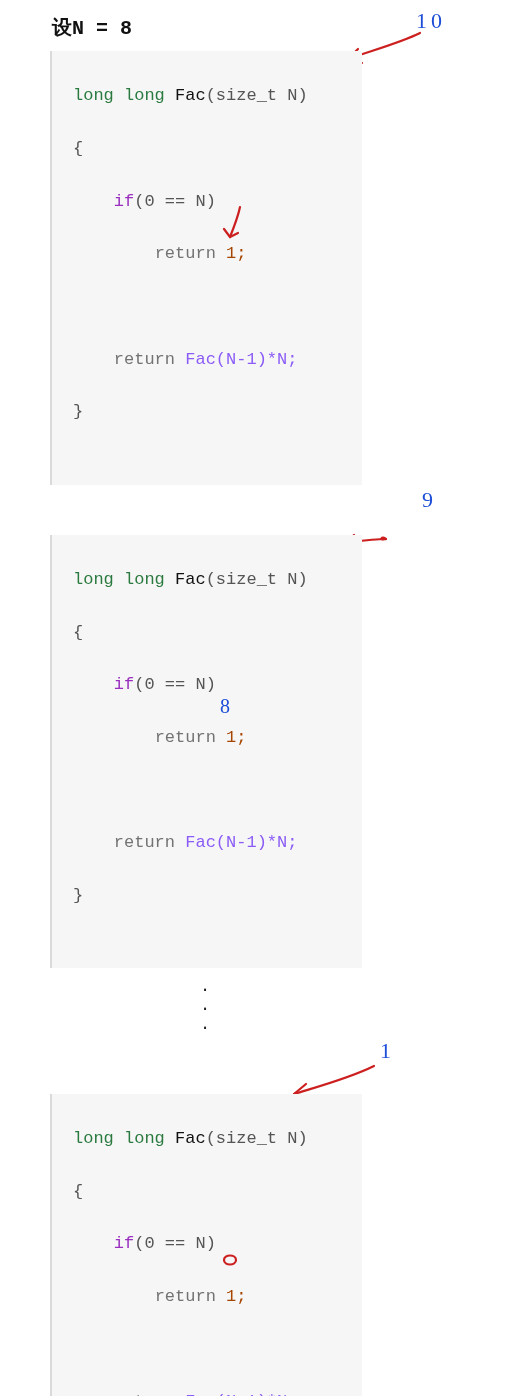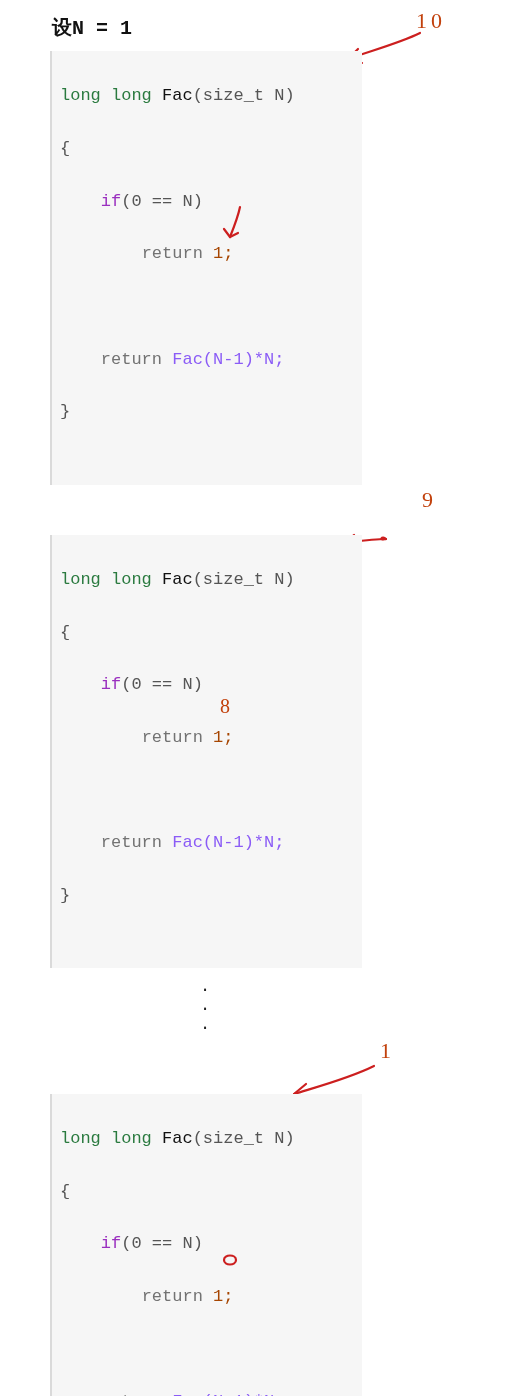--- a/index.html
+++ b/index.html
@@ -30,21 +30,21 @@
     width: 310px;
     padding: 6px 0 6px 0;
     font-family: Consolas, "Courier New", monospace;
     font-size: 17px;
     line-height: 1.55;
     color: #333;
     margin: 8px 0 0 0;
     white-space: pre;
     position: relative;
   }
-  .code-line { padding: 0 8px; }
+  .code-line { padding: 0 21px; }
   .kw-type { color: #2a7a3f; } 
   .kw-ctrl { color: #9a2fbf; margin-top: 24px; } 
   .kw-return { color: #737373; }
   .punct { color: #555; }
   .num { color: #a64500; }
   .ident { color: #8b5cf6; }
   .fn { color: #111; font-weight: 500; }
   .brace { color: #555; }
 
   .ellipsis-dots {
@@ -59,35 +59,35 @@
 
   
   .anno {
     position: absolute;
     pointer-events: none;
   }
   .anno svg { overflow: visible; }
   .red { stroke: #cc1f1f; fill: none; stroke-width: 2.2; stroke-linecap: round; stroke-linejoin: round; }
   .redtxt {
     font-family: "Segoe Script", "Comic Sans MS", cursive;
-    color: #c2410c;
+    color: #1d4ed8;
     font-size: 22px;
     position: absolute;
   }
 
   .block-wrap { position: relative; margin-bottom: 50px; }
   .block-wrap.tight { margin-bottom: 20px; }
 </style>
 </head>
 <body>
 
 <div class="page">
 
   <div class="heading">
-    <span>设</span><span class="mono">N = 1</span>
+    <span>设</span><span class="mono">N = 8</span>
   </div>
 
   <div class="block-wrap">
     <div class="anno" style="left:280px; top:-30px; width:120px; height:60px;">
       <svg width="120" height="60">
         <path class="red" d="M90,12 C70,22 40,30 18,38"></path>
         <path class="red" d="M18,38 l10,-10 M18,38 l14,4"></path>
       </svg>
       <span class="redtxt" style="left:86px; top:-13px; letter-spacing:4px;">10</span>
     </div>

